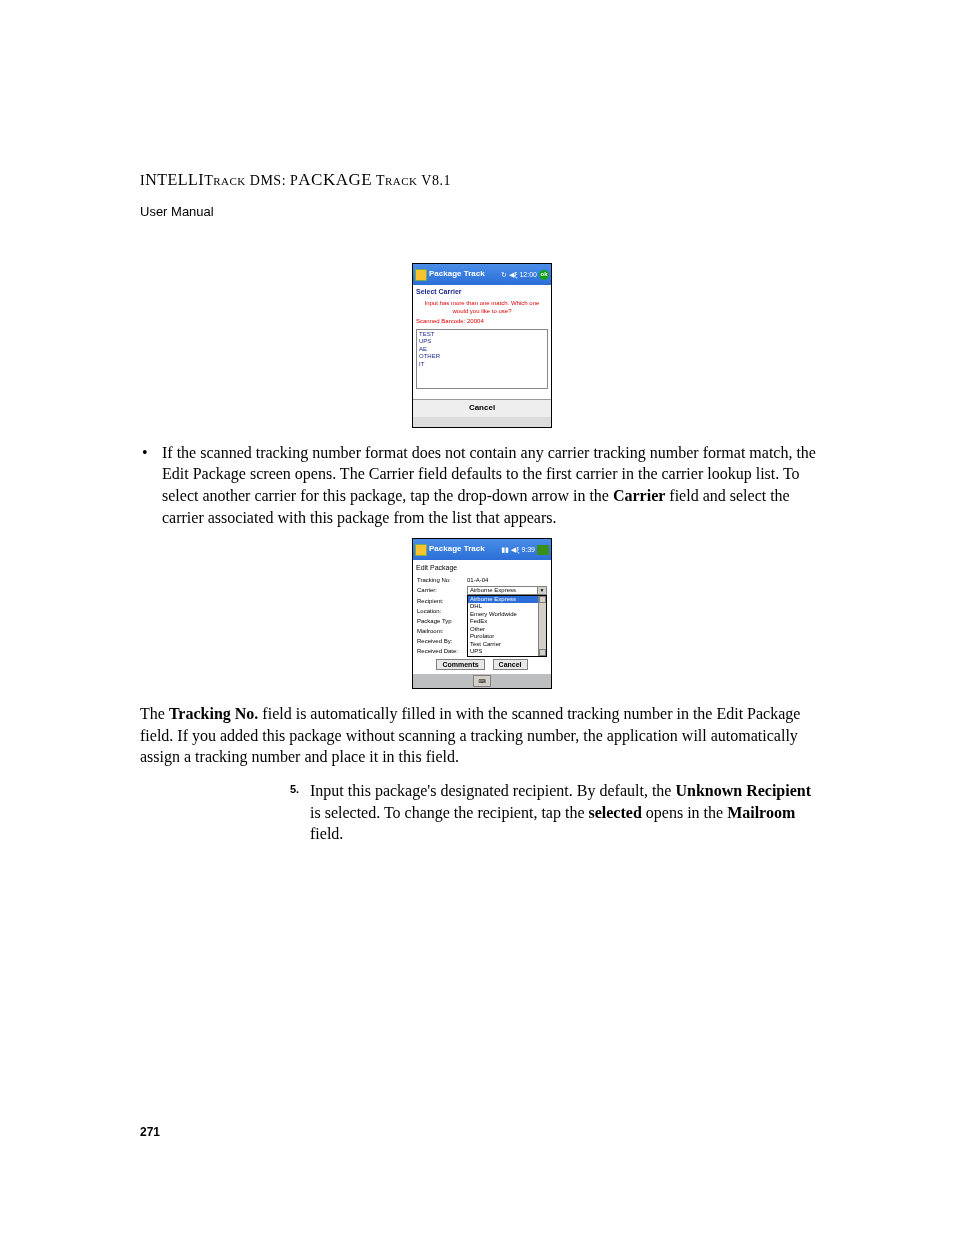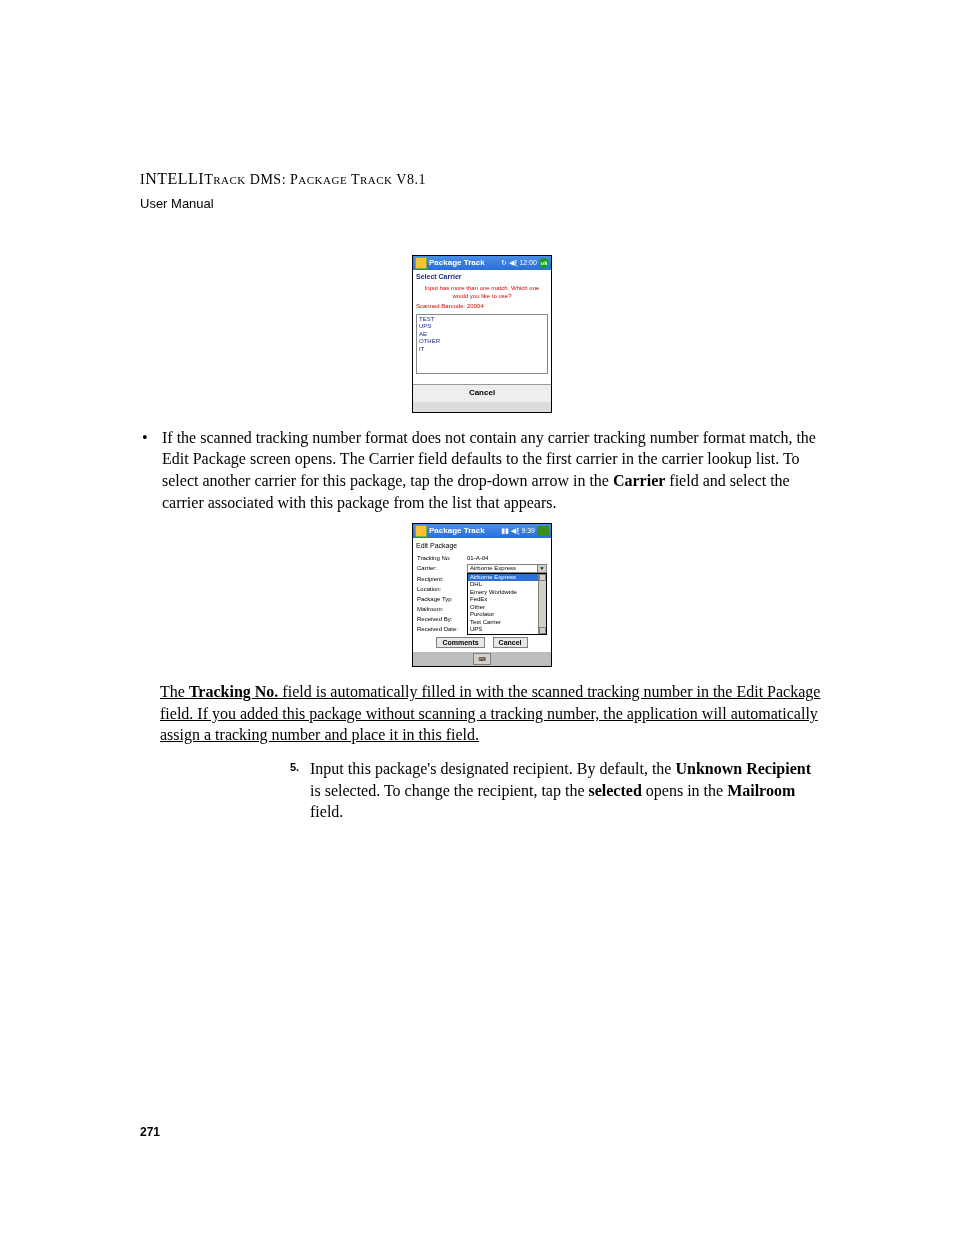--- a/index.html
+++ b/index.html
@@ -20,21 +20,21 @@
     margin-bottom: 44px;
     color: #000;
   }
   .header .line1 {
     font-variant: small-caps;
     letter-spacing: 0.5px;
   }
   .header .line2 {
     font-family: Arial, Helvetica, sans-serif;
     font-size: 13px;
-    margin-top: 8px;
+    margin-top: 14px;
   }
   .content {
     font-size: 16px;
     line-height: 1.35;
   }
   .indent-block {
     margin-left: 170px;
   }
   .device-wrap {
     text-align: center;
@@ -48,21 +48,21 @@
     text-align: left;
     font-family: Tahoma, Arial, sans-serif;
     font-size: 7px;
     color: #000;
   }
   .dev-titlebar {
     background: linear-gradient(#4a8ee8, #2b6ed8);
     color: #fff;
     display: flex;
     align-items: center;
-    height: 14px;
+    height: 21px;
     padding: 0 2px;
     font-size: 8px;
     font-weight: bold;
   }
   .dev-titlebar .appicon {
     width: 10px;
     height: 10px;
     background: #f9c22e;
     border: 1px solid #7a5;
     margin-right: 2px;
@@ -257,41 +257,39 @@
     font-family: Arial, Helvetica, sans-serif;
     font-size: 11px;
     font-weight: bold;
     line-height: 1.8;
     text-align: left;
   }
   .num-row .ntext {
     flex: 1;
   }
   .indent-text {
-    margin-left: 20px;
-    text-decoration: underline;
   }
   b { font-weight: bold; }
   .page-number {
     position: absolute;
     bottom: 96px;
     left: 140px;
     font-family: Arial, Helvetica, sans-serif;
     font-size: 12px;
     font-weight: bold;
   }
 </style>
 </head>
 <body>
 
 <div class="page">
 
   <div class="header">
     <div class="line1">
-      <span>I</span><span style="font-size:16px">NTELLI</span><span>T</span><span style="font-size:11px">RACK</span><span> DMS: P</span><span style="font-size:11px">ACKAGE</span><span> T</span><span style="font-size:11px">RACK</span><span> V8.1</span>
+      <span>I</span><span style="font-size:16px">NTELLI</span><span>T</span><span style="font-size:11px">RACK</span><span> DMS: P</span><span style="font-size:17px">ACKAGE</span><span> T</span><span style="font-size:11px">RACK</span><span> V8.1</span>
     </div>
     <div class="line2">User Manual</div>
   </div>
 
   <div class="content">
 
     <div class="device-wrap">
       <div class="device">
         <div class="dev-titlebar">
           <span class="appicon"></span>

